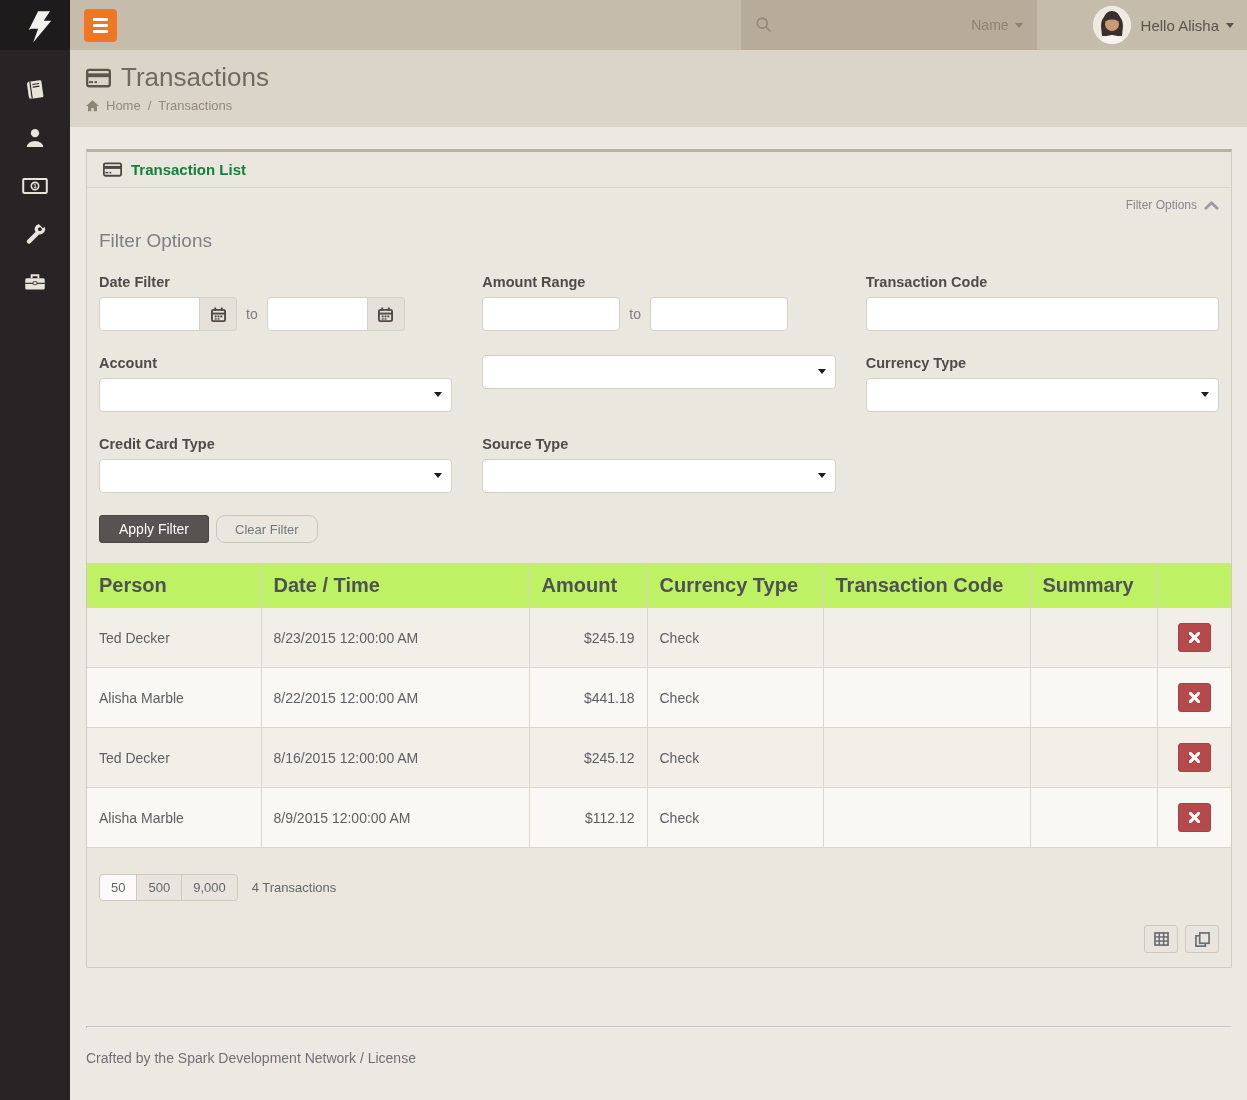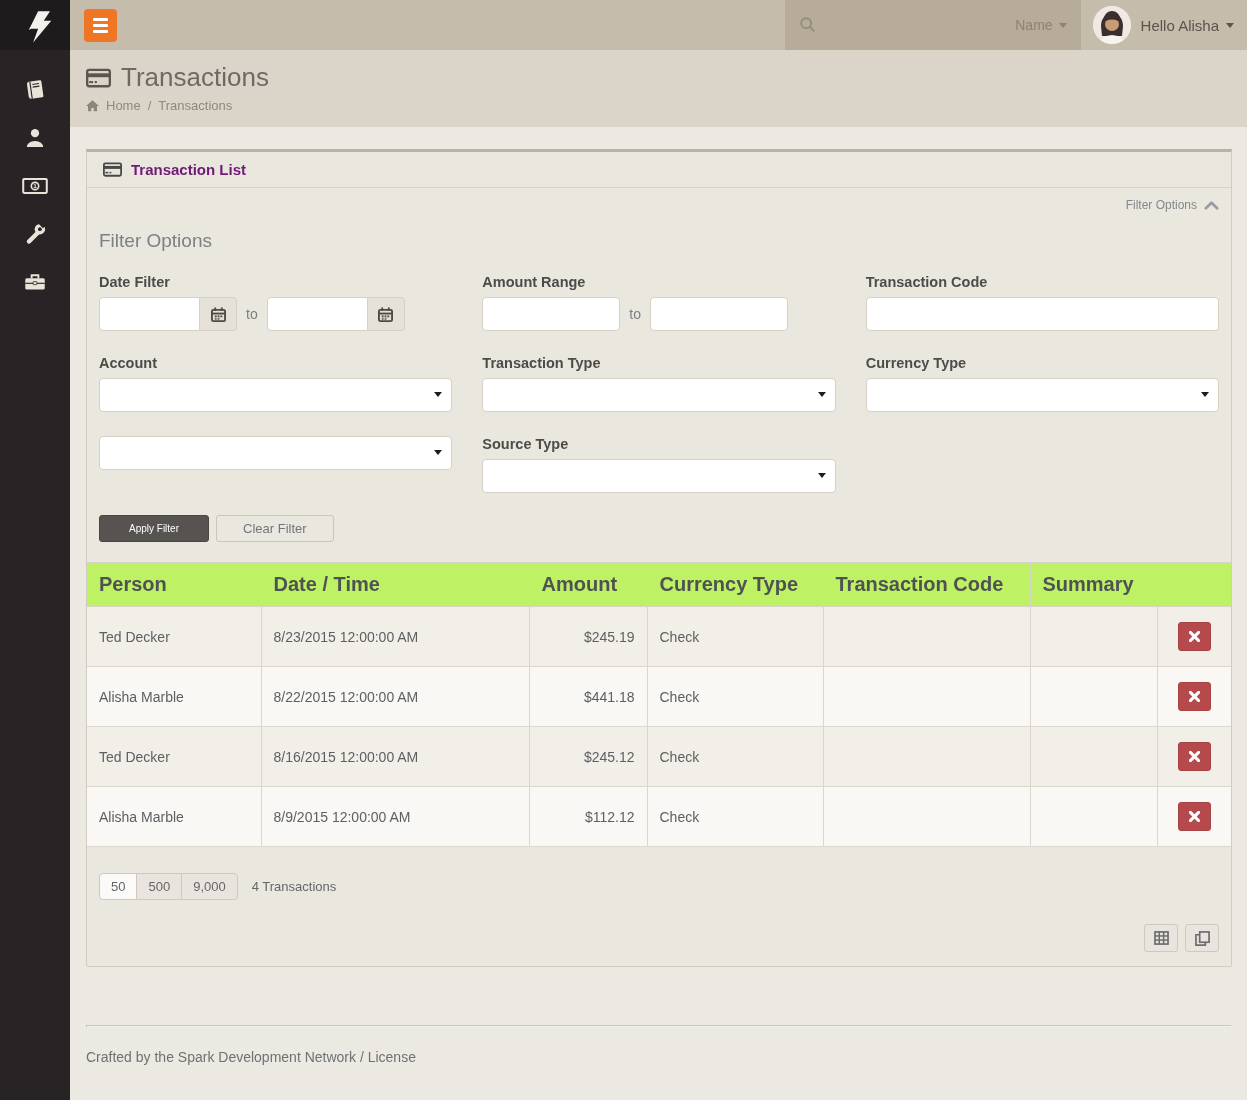--- a/index.html
+++ b/index.html
@@ -15,21 +15,21 @@
   .sidebar { width:70px; min-width:70px; background:#282425; display:flex; flex-direction:column; }
   .logo-block { height:50px; background:#1e1b1c; display:flex; align-items:center; justify-content:center; cursor:pointer; }
   .side-nav { padding-top:28px; display:flex; flex-direction:column; align-items:center; gap:24px; }
   .side-item { width:70px; height:24px; display:flex; align-items:center; justify-content:center; cursor:pointer; }
   .side-item svg { display:block; }
 
   
   .main { flex:1; display:flex; flex-direction:column; }
 
   
-  .topbar { height:50px; background:#c6bcab; display:flex; align-items:center; }
+  .topbar { height:50px; background:#c6bcab; display:flex; align-items:center;gap:44px; }
   .hamburger {
     width:33px; height:33px; margin-left:14px; border:none; border-radius:4px;
     background:#ef7625; display:flex; flex-direction:column; justify-content:center;
     align-items:center; gap:3px; cursor:pointer;
   }
   .hamburger i { display:block; width:15px; height:3px; background:#fff; border-radius:1px; }
   .topbar-spacer { flex:1; }
   .searchbox {
     width:296px; height:50px; background:#b7ac99; display:flex; align-items:center; padding:0 14px;
   }
@@ -57,21 +57,21 @@
   .crumb-sep { color:#90887a; }
 
   
   .content { flex:1; padding:22px 16px 0; background:#ece9e2; }
 
   .panel {
     background:#eae7df; border:1px solid #d2ccc0; border-top:3px solid #b9b1a3; border-radius:0 0 2px 2px;
   }
   .panel-heading {
     background:#e9e6de; border-bottom:1px solid #d8d2c7; padding:9px 16px;
-    display:flex; align-items:center; gap:9px; font-size:15px; font-weight:700; color:#701a75;
+    display:flex; align-items:center; gap:9px; font-size:15px; font-weight:700; color:#15803d;
   }
 
   
   .filter-area { padding:8px 12px 20px; }
   .filter-toggle-row { display:flex; justify-content:flex-end; }
   .filter-toggle {
     border:none; background:transparent; color:#85888b; font-size:12px; cursor:pointer;
     display:flex; align-items:center; gap:7px; font-family:inherit; padding:2px 0;
   }
   .filter-heading { font-size:19px; font-weight:400; color:#7d8084; margin:16px 0 22px; }
@@ -94,26 +94,26 @@
   .select-wrap { position:relative; }
   .select-wrap select {
     -webkit-appearance:none; appearance:none; width:100%; height:34px; border:1px solid #d7d1c5;
     border-radius:4px; background:#fff; padding:0 24px 0 9px; font-size:14px; color:#4d4c49;
     outline:none; cursor:pointer; font-family:inherit;
   }
   .select-caret { position:absolute; right:10px; top:14px; pointer-events:none; color:#1d1d1b; }
 
   .filter-buttons { margin-top:22px; display:flex; gap:7px; }
   .btn-apply {
-    background:#575350; border:1px solid #4a4643; color:#fff; font-size:10px; padding:5px 29px;
+    background:#575350; border:1px solid #4a4643; color:#fff; font-size:14px; padding:5px 19px;
     border-radius:3px; cursor:pointer; font-family:inherit;
   }
   .btn-clear {
-    background:transparent; border:1px solid #ccc5b8; color:#73767b; font-size:13px; padding:5px 26px;
-    border-radius:3px; cursor:pointer; font-family:inherit;
+    background:transparent; border:1px solid #ccc5b8; color:#73767b; font-size:13px; padding:5px 18px;
+    border-radius:9px; cursor:pointer; font-family:inherit;
   }
 
   
   table.grid { width:100%; border-collapse:collapse; font-size:14px; table-layout:fixed; }
   table.grid th {
     background:#bef264; color:#4f5254; font-weight:700; text-align:left; padding:10px 12px;
     border:1px solid #d8d3c8; border-left:none; font-size:20px; cursor:pointer;
   }
   table.grid th:last-child, table.grid td:last-child { border-right:none; }
   table.grid td {
@@ -345,40 +345,40 @@
             <label>Account</label>
             <div class="select-wrap">
               <select><option></option></select>
               <svg class="select-caret" width="8" height="5" viewBox="0 0 8 5">
                   <path d="M0 0 h8 L4 5 Z" fill="#1d1d1b"></path>
                 </svg>
             </div>
           </div>
 
           <div class="ffield">
-            <label>Transaction Type</label>
             <div class="select-wrap">
               <select><option></option></select>
               <svg class="select-caret" width="8" height="5" viewBox="0 0 8 5">
                   <path d="M0 0 h8 L4 5 Z" fill="#1d1d1b"></path>
                 </svg>
             </div>
           </div>
 
           <div class="ffield">
             <label>Currency Type</label>
             <div class="select-wrap">
               <select><option></option></select>
               <svg class="select-caret" width="8" height="5" viewBox="0 0 8 5">
                   <path d="M0 0 h8 L4 5 Z" fill="#1d1d1b"></path>
                 </svg>
             </div>
           </div>
 
           <div class="ffield">
+            <label>Credit Card Type</label>
             <div class="select-wrap">
               <select><option></option></select>
               <svg class="select-caret" width="8" height="5" viewBox="0 0 8 5">
                   <path d="M0 0 h8 L4 5 Z" fill="#1d1d1b"></path>
                 </svg>
             </div>
           </div>
 
           <div class="ffield">
             <label>Source Type</label>

